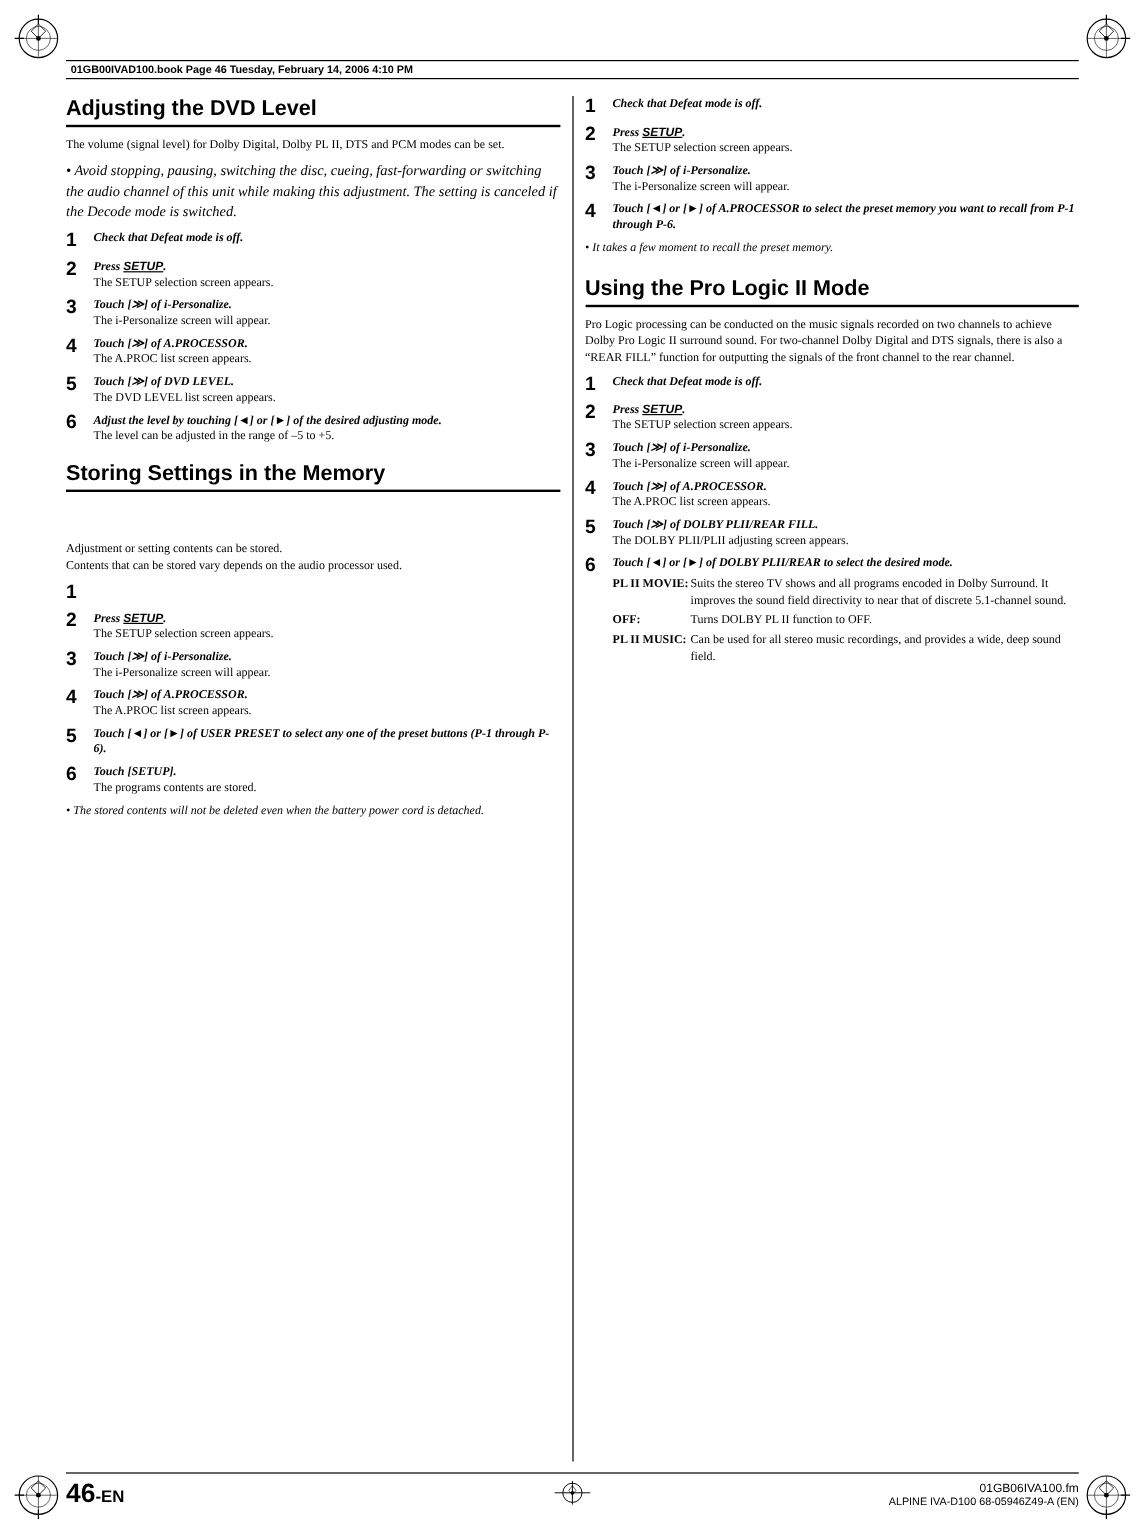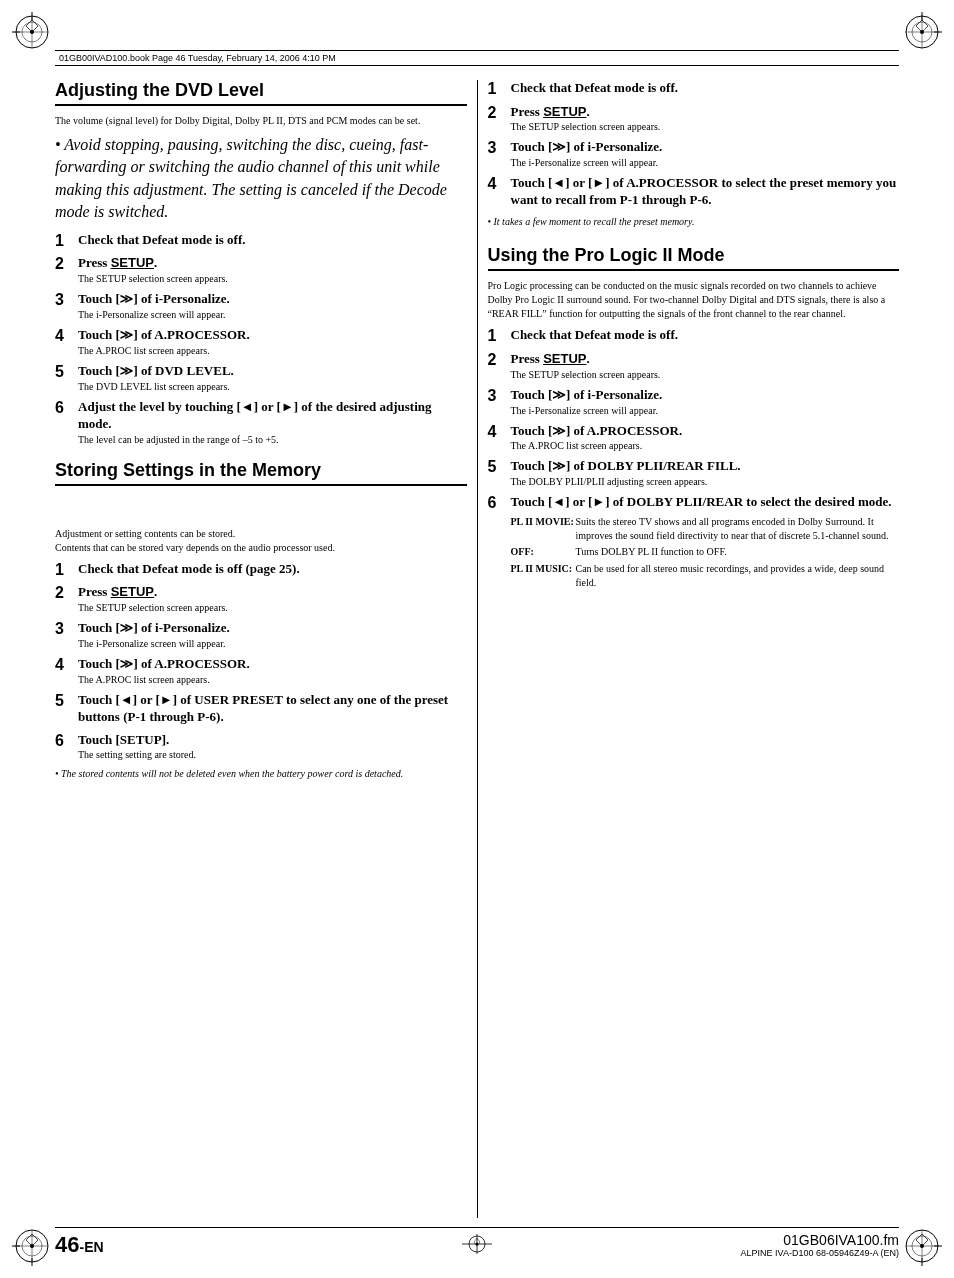--- a/index.html
+++ b/index.html
@@ -29,20 +29,21 @@
     .header-bar {
       position: absolute;
       top: 50px;
       left: 55px;
       right: 55px;
       border-top: 1px solid #000;
       border-bottom: 1px solid #000;
       padding: 2px 4px;
       font-size: 9px;
       font-family: Arial, sans-serif;
+      font-weight: bold;
     }
 
     
     .main-content {
       position: absolute;
       top: 80px;
       left: 55px;
       right: 55px;
       bottom: 60px;
       display: flex;
@@ -75,21 +76,21 @@
 
     
     .intro-text {
       font-size: 10px;
       margin-bottom: 6px;
       line-height: 1.4;
     }
 
     .italic-note {
       font-style: italic;
-      font-size: 16px;
+      font-size: 12px;
       margin-bottom: 8px;
       line-height: 1.4;
     }
 
     .bullet-note {
       font-size: 10px;
       font-style: italic;
       line-height: 1.4;
       margin-top: 6px;
     }
@@ -116,23 +117,24 @@
       min-width: 18px;
       margin-right: 5px;
       line-height: 1.1;
     }
 
     .step-content {
       flex: 1;
     }
 
     .step-main {
-      font-size: 13px;
+      font-size: 10px;
       font-weight: bold;
       line-height: 1.3;
+      font-style: italic;
     }
 
     .step-main .setup-word {
       font-family: Arial, sans-serif;
       font-weight: bold;
     }
 
     .step-sub {
       font-size: 10px;
       line-height: 1.3;
@@ -178,21 +180,21 @@
       font-weight: bold;
       font-family: Arial, sans-serif;
     }
 
     .page-number-suffix {
       font-size: 14px;
       font-family: Arial, sans-serif;
     }
 
     .footer-file {
-      font-size: 14px;
+      font-size: 10px;
       font-family: Arial, sans-serif;
     }
 
     .footer-model {
       font-size: 9px;
       font-family: Arial, sans-serif;
     }
 
     
     .footer-center {
@@ -318,23 +320,20 @@
       </ol>
     </div>
 
     <div style="margin-top:14px;">
       <div class="section-title">Storing Settings in the Memory</div>
       <div class="intro-text" style="white-space:pre-line;margin-top:41px;">Adjustment or setting contents can be stored.
 Contents that can be stored vary depends on the audio processor used.</div>
       <ol class="steps-list" style="margin-top:6px;">
         <li class="step-item">
           <span class="step-number">1</span>
-          <div class="step-content">
-            <div class="step-main">Check that Defeat mode is off (page 25).</div>
-          </div>
         </li>
         <li class="step-item">
           <span class="step-number">2</span>
           <div class="step-content">
             <div class="step-main">Press <span class="setup-word" style="text-decoration:underline;font-family:Arial,sans-serif;font-weight:bold;">SETUP</span>.</div>
             <div class="step-sub">The SETUP selection screen appears.</div>
           </div>
         </li>
         <li class="step-item">
           <span class="step-number">3</span>
@@ -353,21 +352,21 @@
         <li class="step-item">
           <span class="step-number">5</span>
           <div class="step-content">
             <div class="step-main">Touch [◄] or [►] of USER PRESET to select any one of the preset buttons (P-1 through P-6).</div>
           </div>
         </li>
         <li class="step-item">
           <span class="step-number">6</span>
           <div class="step-content">
             <div class="step-main">Touch [SETUP].</div>
-            <div class="step-sub">The setting setting are stored.</div>
+            <div class="step-sub">The programs contents are stored.</div>
           </div>
         </li>
       </ol>
       <div class="bullet-note">The stored contents will not be deleted even when the battery power cord is detached.</div>
     </div>
 
   </div>
 
   <div class="right-column">
 

